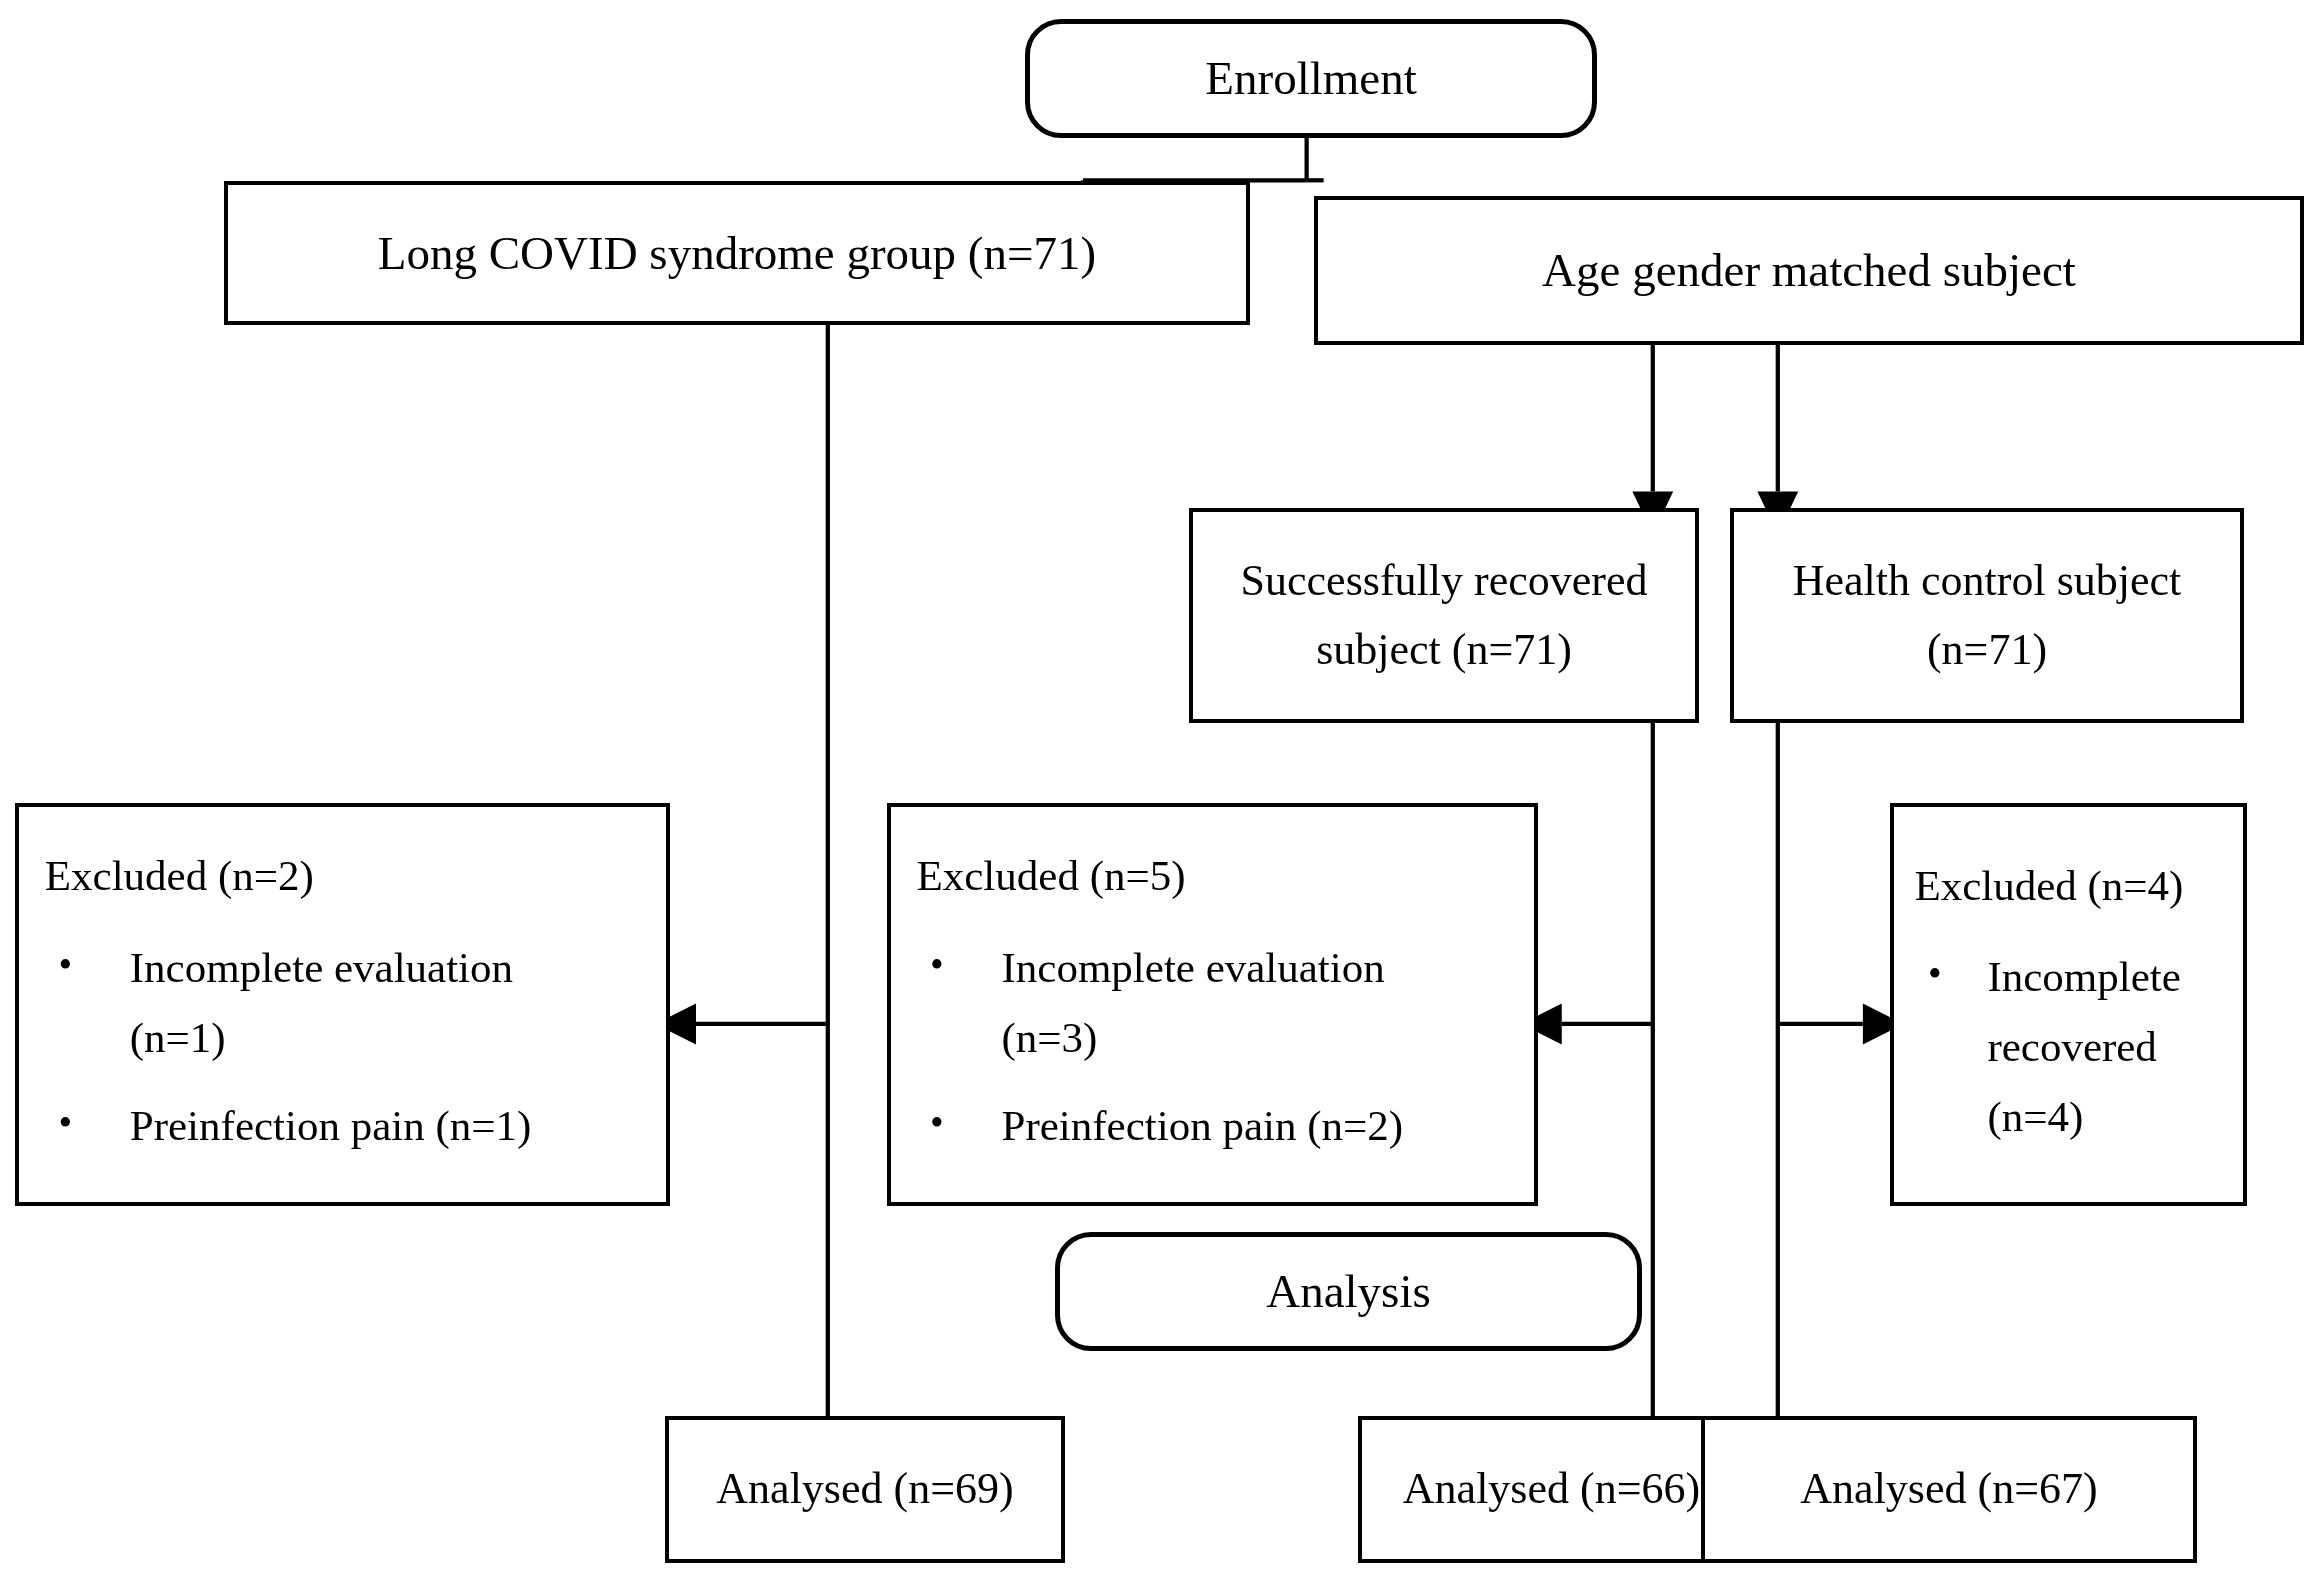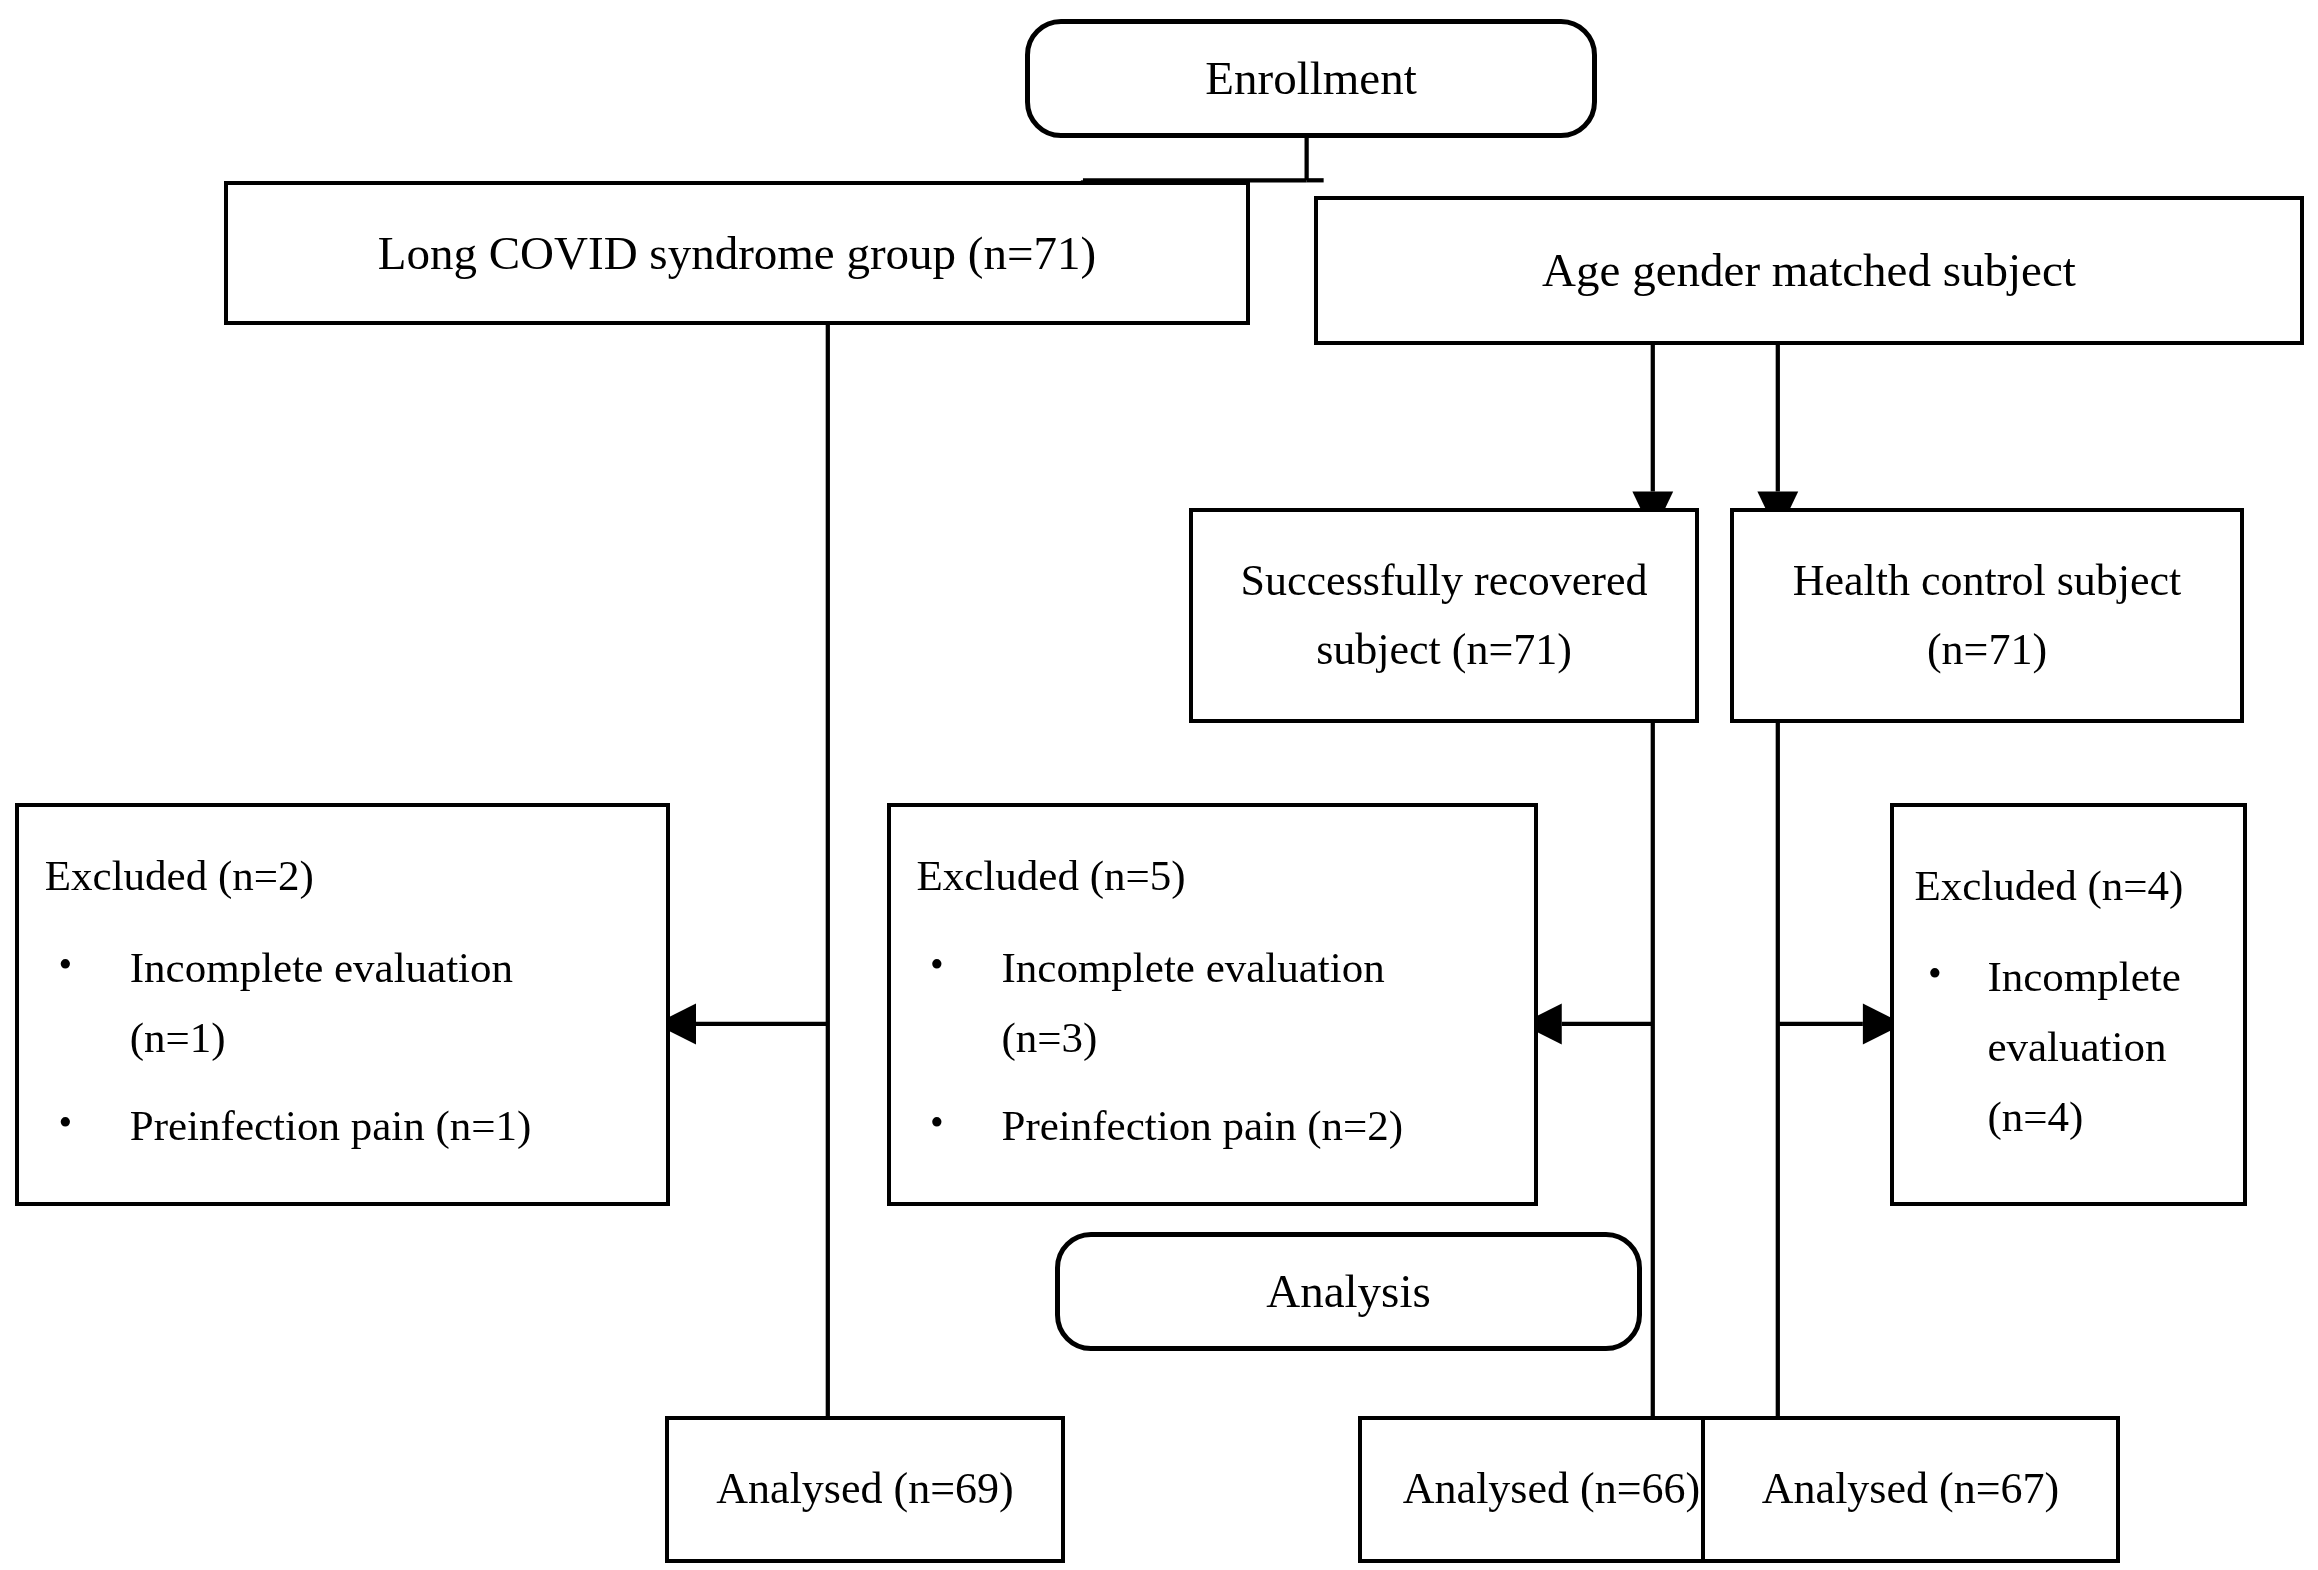--- a/index.html
+++ b/index.html
@@ -200,37 +200,37 @@
   </div>
 
   <div class="excl-node excl-narrow" style="left:1890px; top:803px; width:357px; height:403px;">
     <div class="excl-inner">
       <div class="excl-title">Excluded (n=4)</div>
       <ul class="excl-list">
         <li>
           <span class="bullet">•</span>
           <span></span>
           <span>Incomplete</span><br>
-          <span>evaluation</span><br>
+          <span>recovered</span><br>
           <span>(n=4)</span>
         </li>
       </ul>
     </div>
   </div>
 
   <div class="node rounded stage-font" style="left:1039px; top:1232px; width:587px; height:119px;margin-left:16px;">
     <span class="label">Analysis</span>
   </div>
 
   <div class="node analysed-font" style="left:665px; top:1416px; width:400px; height:147px;">
     <span class="label">Analysed (n=69)</span>
   </div>
 
   <div class="node analysed-font" style="left:1358px; top:1416px; width:387px; height:147px;">
     <span class="label">Analysed (n=66)</span>
   </div>
 
-  <div class="node analysed-font" style="left:1701px; top:1416px; width:419px; height:147px;justify-content:flex-end;">
+  <div class="node analysed-font" style="left:1701px; top:1416px; width:496px; height:147px;justify-content:flex-end;">
     <span class="label">Analysed (n=67)</span>
   </div>
 
 </div>
 
 
 </body></html>

